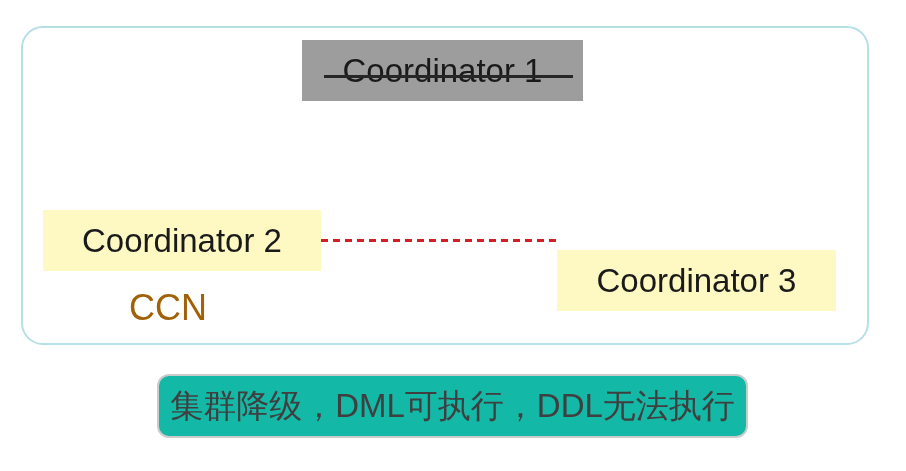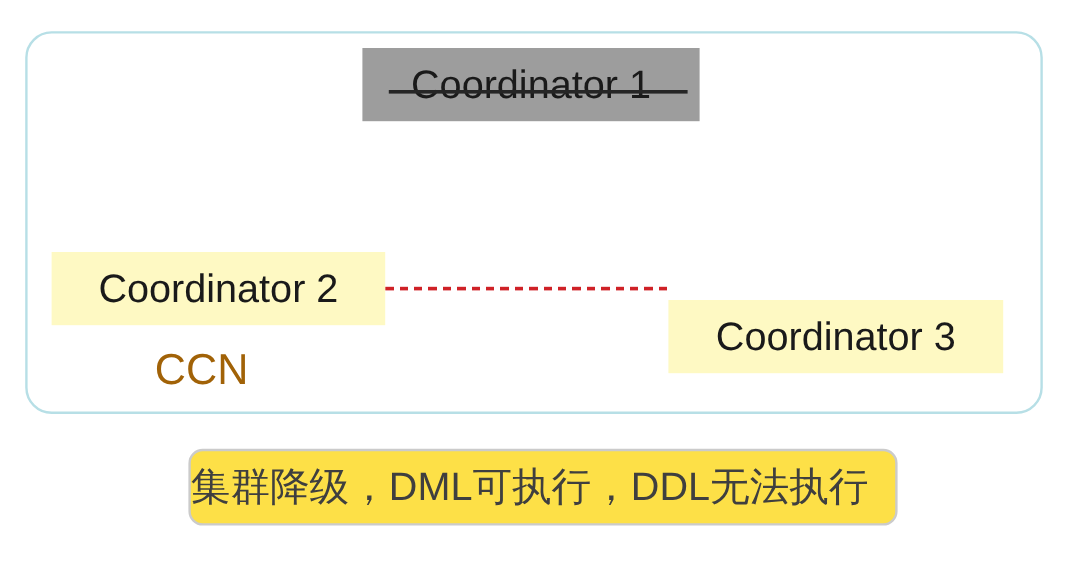--- a/index.html
+++ b/index.html
@@ -86,24 +86,24 @@
     color: #a16207;
   }
   .caption-box {
     position: absolute;
     left: 157px;
     top: 374px;
     width: 591px;
     height: 64px;
     border: 2px solid #cbcbcb;
     border-radius: 12px;
-    background: #fde047;
+    background: #14b8a6;
     display: flex;
     align-items: center;
-    justify-content: flex-start;
+    justify-content: center;
     font-size: 33px;
     color: #3f3f3f;
     white-space: nowrap;
     box-sizing: border-box;
   }
 </style>
 </head>
 <body>
 
 <div class="cluster-frame"></div>

